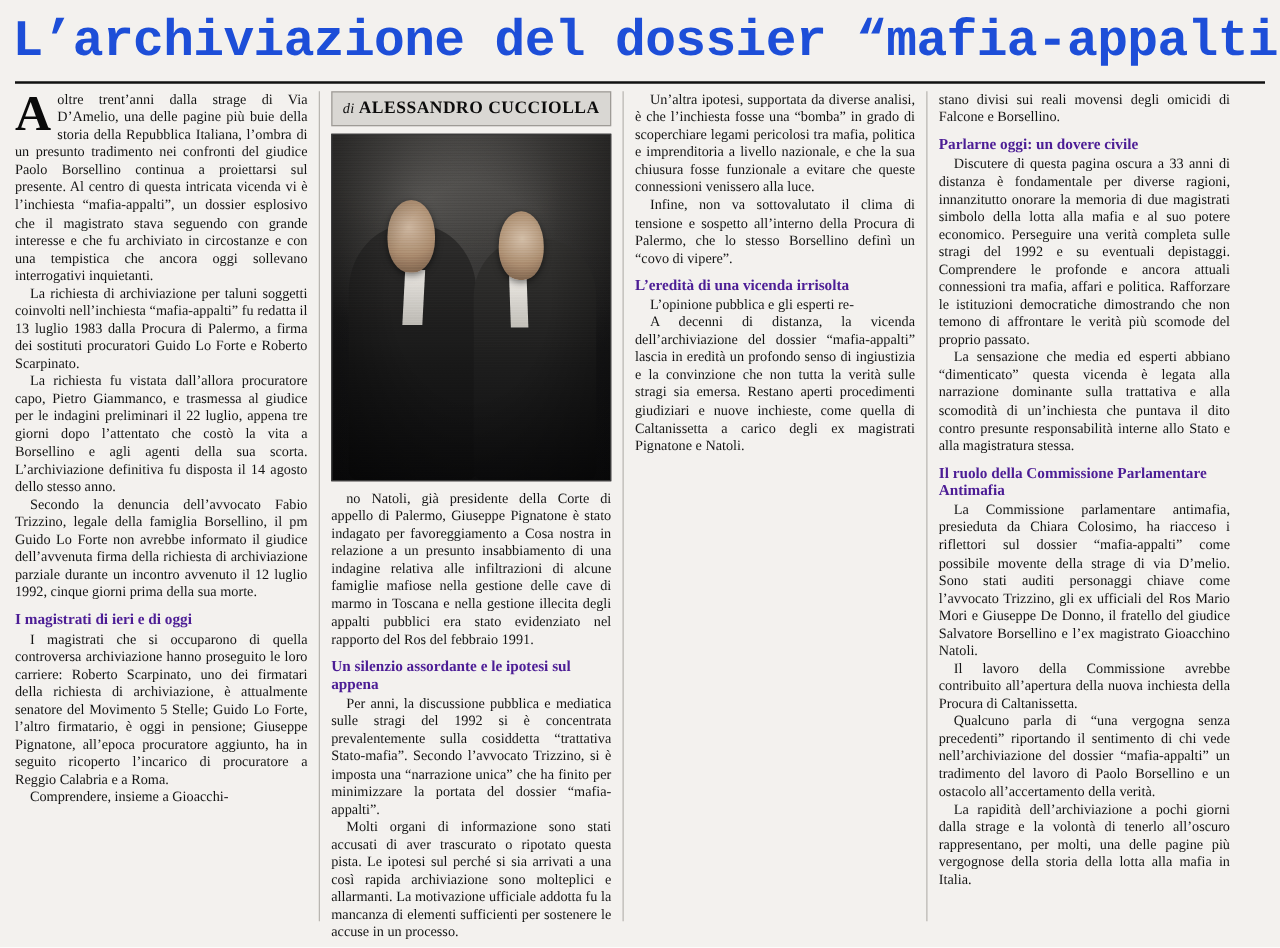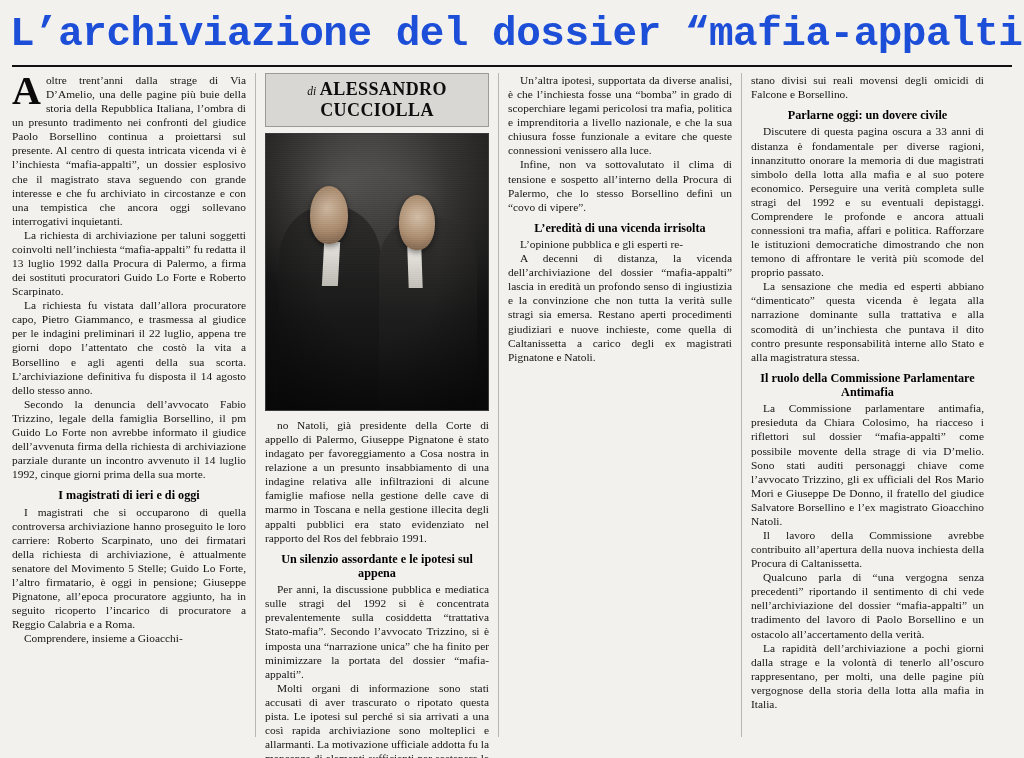--- a/index.html
+++ b/index.html
@@ -66,24 +66,24 @@
     text-indent: 12px;
     hyphens: auto;
     -webkit-hyphens: auto;
     color: #141414;
   }
   p.noindent { text-indent: 0; }
   .subhead {
     font-weight: bold;
     font-size: 12.2px;
     line-height: 1.17;
-    text-align: center;
+    text-align: left;
     margin: 7px 0 2px 0;
     text-indent: 0;
-    color: #000000;
+    color: #4c1d95;
   }
   .dropcap-para {
     position: relative;
     text-indent: 0;
   }
   .dropcap {
     float: left;
     font-family: "Liberation Serif", serif;
     font-weight: bold;
     font-size: 40px;
@@ -94,21 +94,21 @@
   .byline-box {
     background: #d9d7d3;
     border: 1px solid #9e9b96;
     text-align: center;
     font-size: 12.5px;
     padding: 5px 4px;
     margin-bottom: 6px;
     letter-spacing: 0.2px;
   }
   .byline-box .di { font-style: italic; font-size: 11.5px; margin-top: 44px; }
-  .byline-box .name { font-weight: bold; letter-spacing: 0.4px; font-size: 18px; font-family: Liberation Serif, serif; }
+  .byline-box .name { font-weight: bold; letter-spacing: 0.4px; font-size: 14px; font-family: Liberation Serif, serif; }
 
   .photo {
     width: 100%;
     height: 278px;
     margin-bottom: 7px;
     position: relative;
     overflow: hidden;
     background: #1b1b1d;
     border: 1px solid #3a3a3a;
     box-sizing: border-box;
@@ -195,23 +195,23 @@
 
 <div class="page">
 
   <div class="headline">L’archiviazione del dossier “mafia-appalti”</div>
   <div class="rule"></div>
 
   <div class="columns">
 
     <div class="col c1">
       <p class="dropcap-para"><span class="dropcap">A</span><span>oltre trent’anni dalla strage di Via D’Amelio, una delle pagine più buie della storia della Repubblica Italiana, l’ombra di un presunto tradimento nei confronti del giudice Paolo Borsellino continua a proiettarsi sul presente. Al centro di questa intricata vicenda vi è l’inchiesta “mafia-appalti”, un dossier esplosivo che il magistrato stava seguendo con grande interesse e che fu archiviato in circostanze e con una tempistica che ancora oggi sollevano interrogativi inquietanti.</span></p>
-      <p>La richiesta di archiviazione per taluni soggetti coinvolti nell’inchiesta “mafia-appalti” fu redatta il 13 luglio 1992 dalla Procura di Palermo, a firma dei sostituti procuratori Guido Lo Forte e Roberto Scarpinato.</p>
+      <p>La richiesta di archiviazione per taluni soggetti coinvolti nell’inchiesta “mafia-appalti” fu redatta il 13 luglio 1983 dalla Procura di Palermo, a firma dei sostituti procuratori Guido Lo Forte e Roberto Scarpinato.</p>
       <p>La richiesta fu vistata dall’allora procuratore capo, Pietro Giammanco, e trasmessa al giudice per le indagini preliminari il 22 luglio, appena tre giorni dopo l’attentato che costò la vita a Borsellino e agli agenti della sua scorta. L’archiviazione definitiva fu disposta il 14 agosto dello stesso anno.</p>
-      <p>Secondo la denuncia dell’avvocato Fabio Trizzino, legale della famiglia Borsellino, il pm Guido Lo Forte non avrebbe informato il giudice dell’avvenuta firma della richiesta di archiviazione parziale durante un incontro avvenuto il 14 luglio 1992, cinque giorni prima della sua morte.</p>
+      <p>Secondo la denuncia dell’avvocato Fabio Trizzino, legale della famiglia Borsellino, il pm Guido Lo Forte non avrebbe informato il giudice dell’avvenuta firma della richiesta di archiviazione parziale durante un incontro avvenuto il 12 luglio 1992, cinque giorni prima della sua morte.</p>
       <p class="subhead">I magistrati di ieri e di oggi</p>
       <p>I magistrati che si occuparono di quella controversa archiviazione hanno proseguito le loro carriere: Roberto Scarpinato, uno dei firmatari della richiesta di archiviazione, è attualmente senatore del Movimento 5 Stelle; Guido Lo Forte, l’altro firmatario, è oggi in pensione; Giuseppe Pignatone, all’epoca procuratore aggiunto, ha in seguito ricoperto l’incarico di procuratore a Reggio Calabria e a Roma.</p>
       <p>Comprendere, insieme a Gioacchi-</p>
     </div>
 
     <div class="col c2">
       <div class="byline-box">
         <span class="di">di</span>
         <span class="name">ALESSANDRO CUCCIOLLA</span>
       </div>

